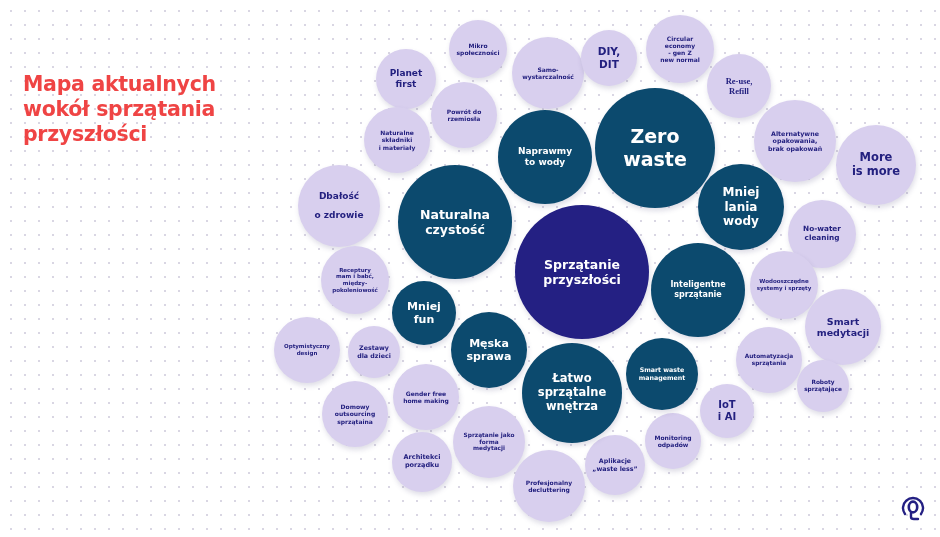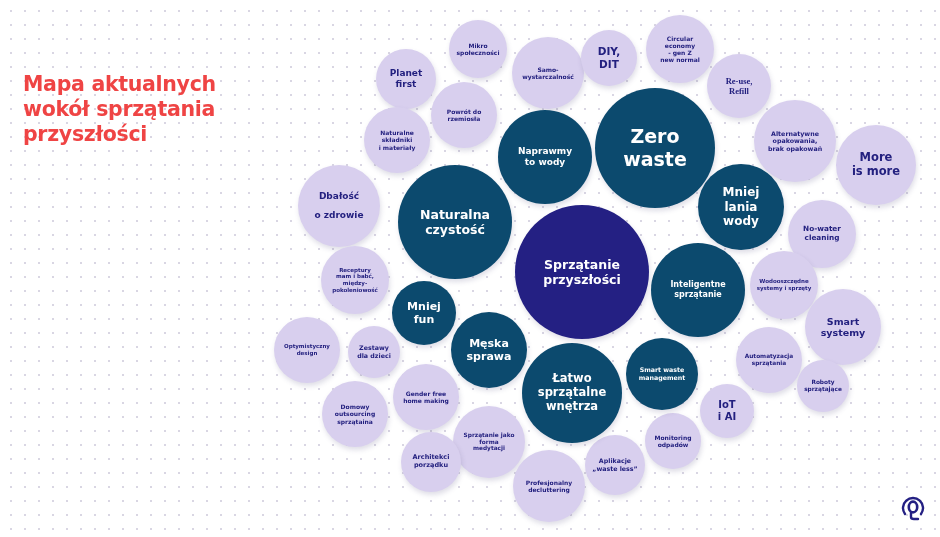--- a/index.html
+++ b/index.html
@@ -115,21 +115,21 @@
 mam i babć,
 między-
 pokoleniowość</span>
     </div>
     <div class="bubble lav" style="left: 750px; top: 251px; width: 68px; height: 68px;">
       <span class="lbl" style="font-size: 5.5px; line-height: 6.6px;">Wodooszczędne
 systemy i sprzęty</span>
     </div>
     <div class="bubble lav" style="left: 805px; top: 289px; width: 76px; height: 76px;">
       <span class="lbl" style="font-size: 9.5px; line-height: 11.4px;">Smart
-systemy</span>
+medytacji</span>
     </div>
     <div class="bubble lav" style="left: 274px; top: 317px; width: 66px; height: 66px;">
       <span class="lbl" style="font-size: 5.5px; line-height: 6.6px;">Optymistyczny
 design</span>
     </div>
     <div class="bubble lav" style="left: 348px; top: 326px; width: 52px; height: 52px;">
       <span class="lbl" style="font-size: 6.3px; line-height: 7.56px;">Zestawy
 dla dzieci</span>
     </div>
     <div class="bubble lav" style="left: 736px; top: 327px; width: 66px; height: 66px;">
@@ -155,21 +155,21 @@
     </div>
     <div class="bubble lav" style="left: 453px; top: 406px; width: 72px; height: 72px;">
       <span class="lbl" style="font-size: 5.8px; line-height: 6.96px;">Sprzątanie jako
 forma
 medytacji</span>
     </div>
     <div class="bubble lav" style="left: 645px; top: 413px; width: 56px; height: 56px;">
       <span class="lbl" style="font-size: 6px; line-height: 7.2px;">Monitoring
 odpadów</span>
     </div>
-    <div class="bubble lav" style="left: 401px; top: 432px; width: 60px; height: 60px;">
+    <div class="bubble lav" style="left: 392px; top: 432px; width: 60px; height: 60px;">
       <span class="lbl" style="font-size: 6.5px; line-height: 7.8px;">Architekci
 porządku</span>
     </div>
     <div class="bubble lav" style="left: 585px; top: 435px; width: 60px; height: 60px;">
       <span class="lbl" style="font-size: 6.3px; line-height: 7.56px;">Aplikacje
 „waste less”</span>
     </div>
     <div class="bubble lav" style="left: 513px; top: 450px; width: 72px; height: 72px;">
       <span class="lbl" style="font-size: 6px; line-height: 7.2px;">Profesjonalny
 decluttering</span>

